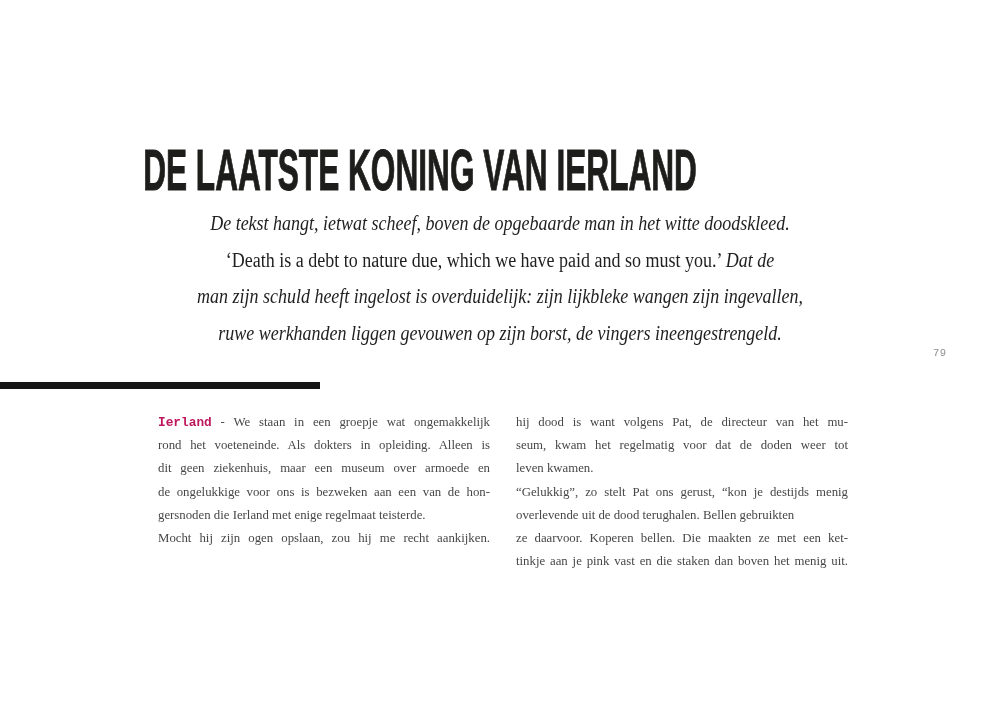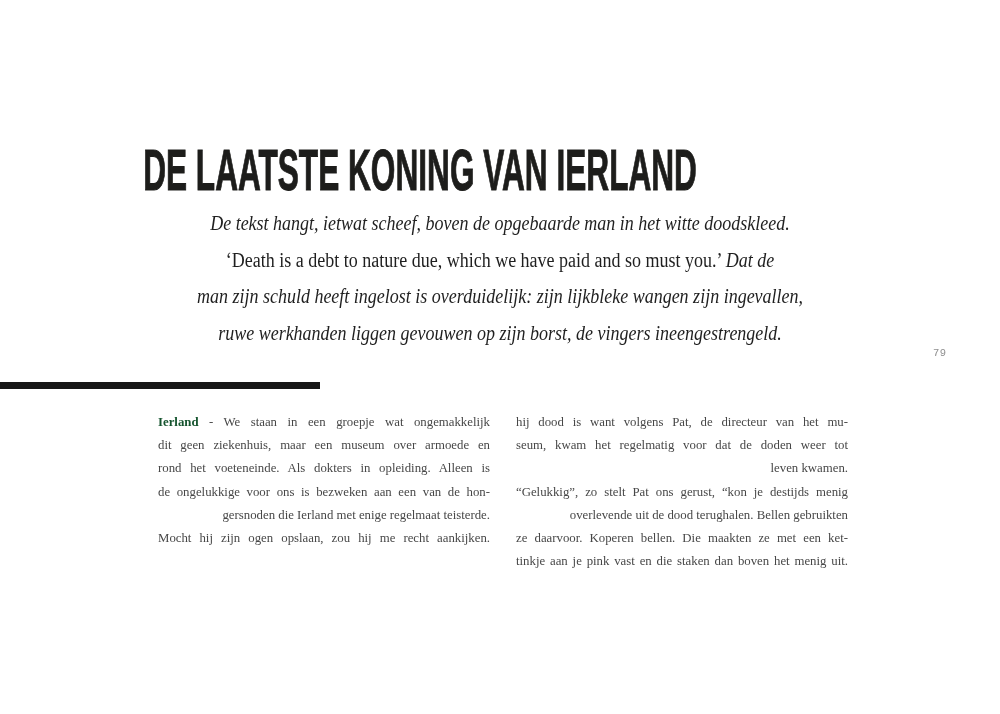--- a/index.html
+++ b/index.html
@@ -52,24 +52,24 @@
 
   
   .col {
     position: absolute; top: 411px; width: 332px;
     font-size: 12.8px; color: var(--body_color, #474747);
   }
   .col-left  { left: 158px; }
   .col-right { left: 516px; }
   .bline {
     height: 23.2px; line-height: 23.2px; overflow: visible;
-    text-align: right;
+    text-align: left;
   }
   .bline.j { text-align: justify; text-align-last: justify; }
-  .bline b { font-weight: 700; color: #14532d; }
+  .bline b { font-weight: 700; color: #be185d; font-family: Liberation Mono, monospace; }
 </style>
 </head>
 <body>
 
 <div class="page">
 
   <div class="title-wrap">
     <div class="title">DE LAATSTE KONING VAN IERLAND</div>
   </div>
 
@@ -79,22 +79,22 @@
       <div class="iline"><span class="it">man zijn schuld heeft ingelost is overduidelijk: zijn lijkbleke wangen zijn ingevallen,</span></div>
       <div class="iline"><span class="it">ruwe werkhanden liggen gevouwen op zijn borst, de vingers ineengestrengeld.</span></div>
     </div>
 
   <div class="pagenum">79</div>
 
   <div class="rule"></div>
 
   <div class="col col-left">
       <div class="bline j"><b>Ierland</b> - We staan in een groepje wat ongemakkelijk</div>
+      <div class="bline j">rond het voeteneinde. Als dokters in opleiding. Alleen is</div>
       <div class="bline j">dit geen ziekenhuis, maar een museum over armoede en</div>
-      <div class="bline j">rond het voeteneinde. Als dokters in opleiding. Alleen is</div>
       <div class="bline j">de ongelukkige voor ons is bezweken aan een van de hon-</div>
       <div class="bline">gersnoden die Ierland met enige regelmaat teisterde.</div>
       <div class="bline j">Mocht hij zijn ogen opslaan, zou hij me recht aankijken.</div>
     </div>
 
   <div class="col col-right">
       <div class="bline j">hij dood is want volgens Pat, de directeur van het mu-</div>
       <div class="bline j">seum, kwam het regelmatig voor dat de doden weer tot</div>
       <div class="bline">leven kwamen.</div>
       <div class="bline j">“Gelukkig”, zo stelt Pat ons gerust, “kon je destijds menig</div>

